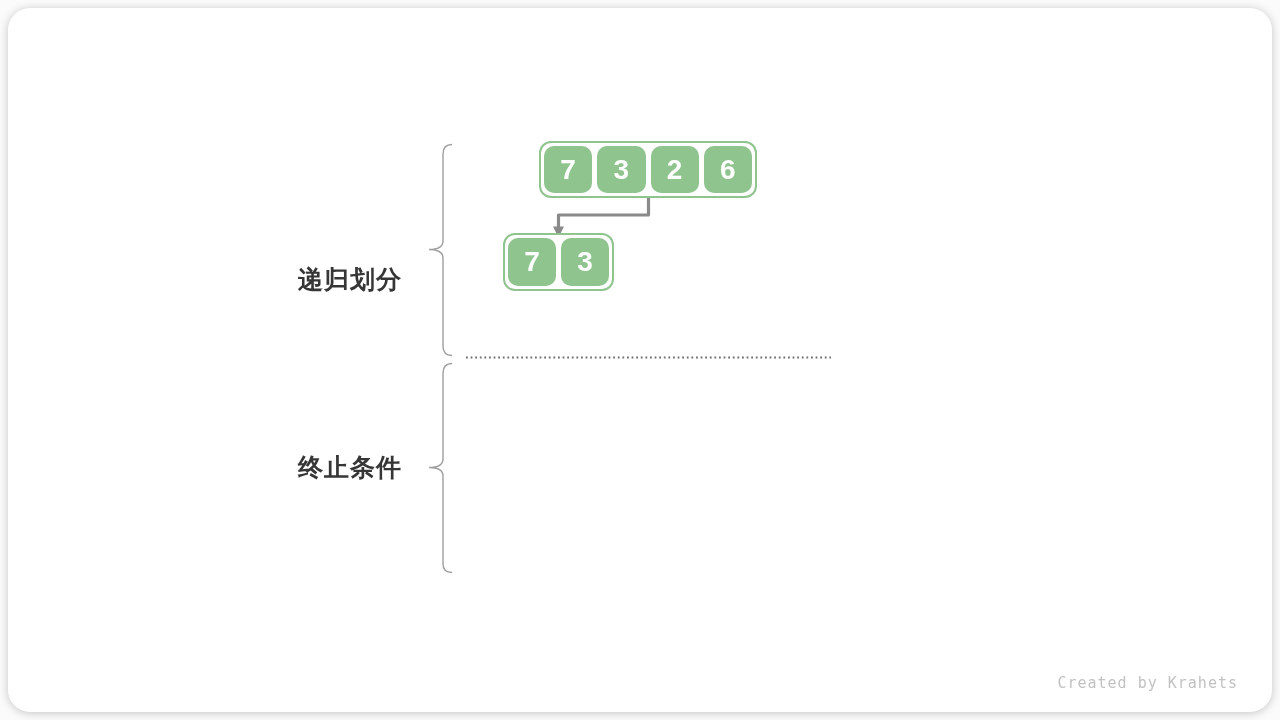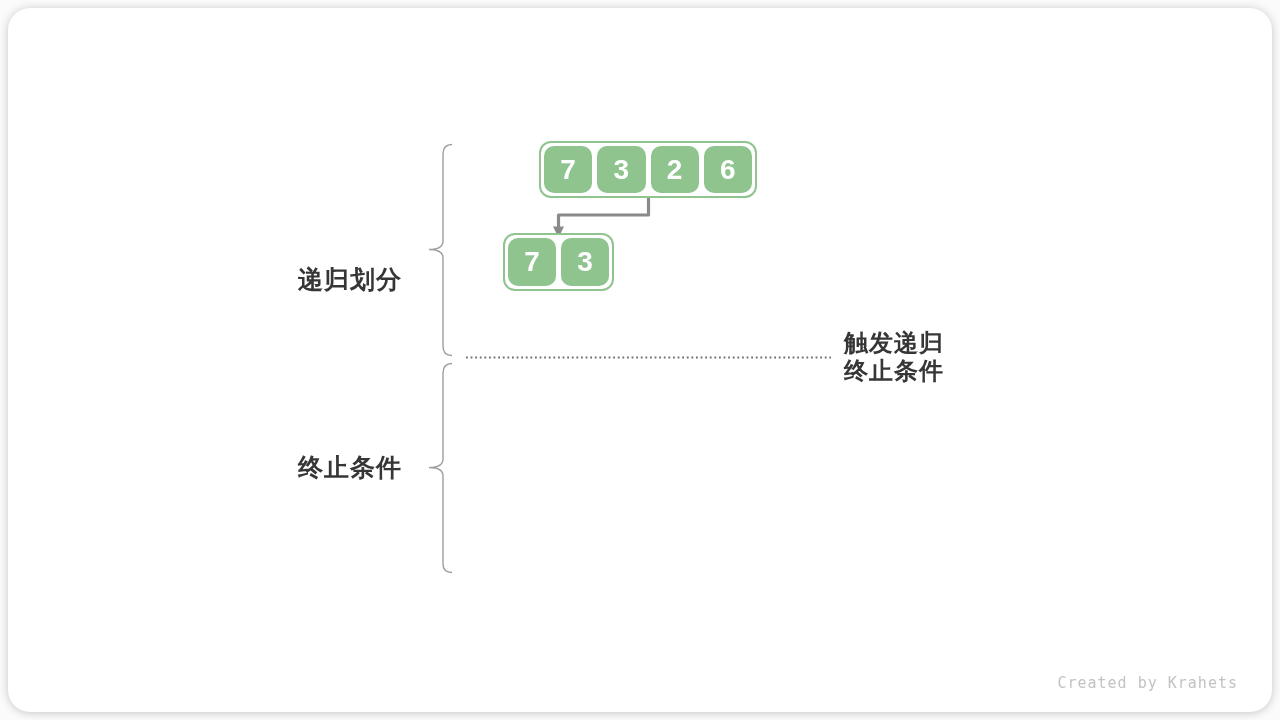--- a/index.html
+++ b/index.html
@@ -106,19 +106,15 @@
 
   <div class="array array-sub">
       <div class="cell">7</div>
       <div class="cell">3</div>
     </div>
 
   <div class="side-label label-divide">递归划分</div>
 
   <div class="side-label label-merge">终止条件</div>
 
-  <div class="termination-label">
-    <div>触发递归</div>
-    <div>终止条件</div>
-  </div>
 
   <div class="watermark">Created by Krahets</div>
 </div>
 
 </body></html>

